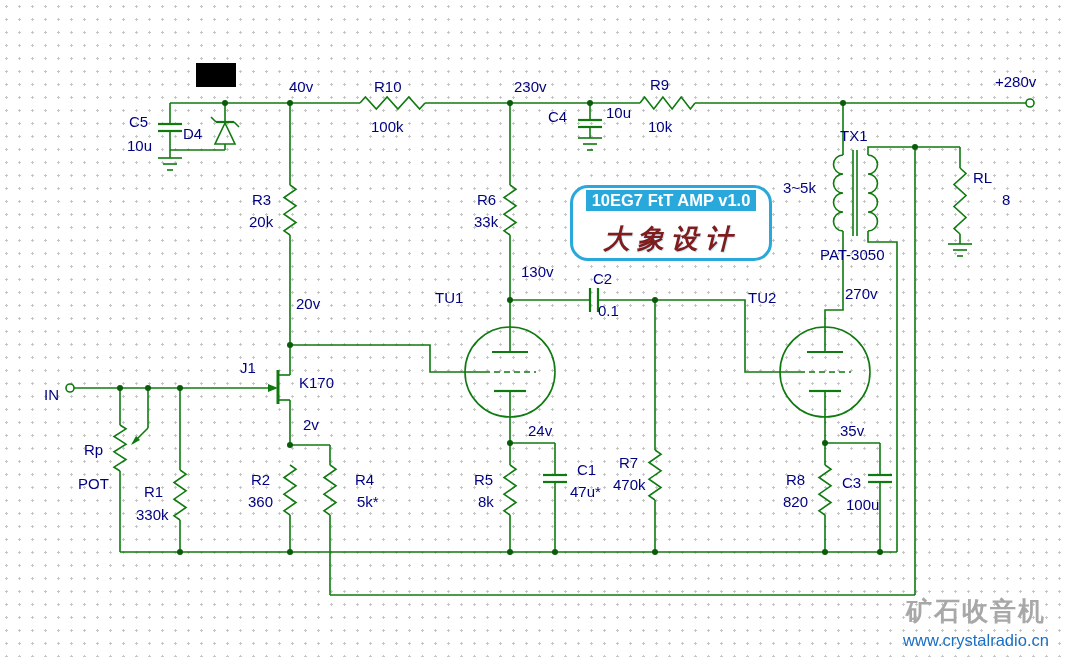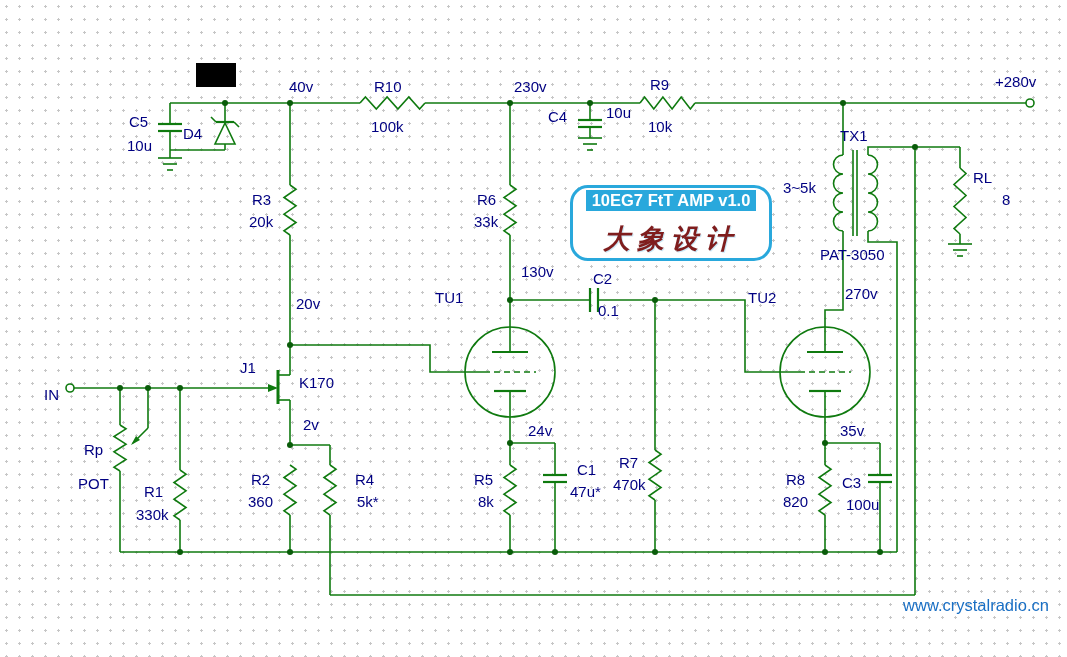--- a/index.html
+++ b/index.html
@@ -309,16 +309,17 @@
   </svg>
 
   <div class="redacted"></div>
 
   <div class="badge">
     <div class="badge-title">10EG7 FtT AMP v1.0</div>
     <div class="badge-subtitle">大象设计</div>
   </div>
 
   <div class="watermark">
+    <div class="wm-name">矿石收音机</div>
     <div class="wm-url">www.crystalradio.cn</div>
   </div>
 
 </div>
 
 </body></html>

